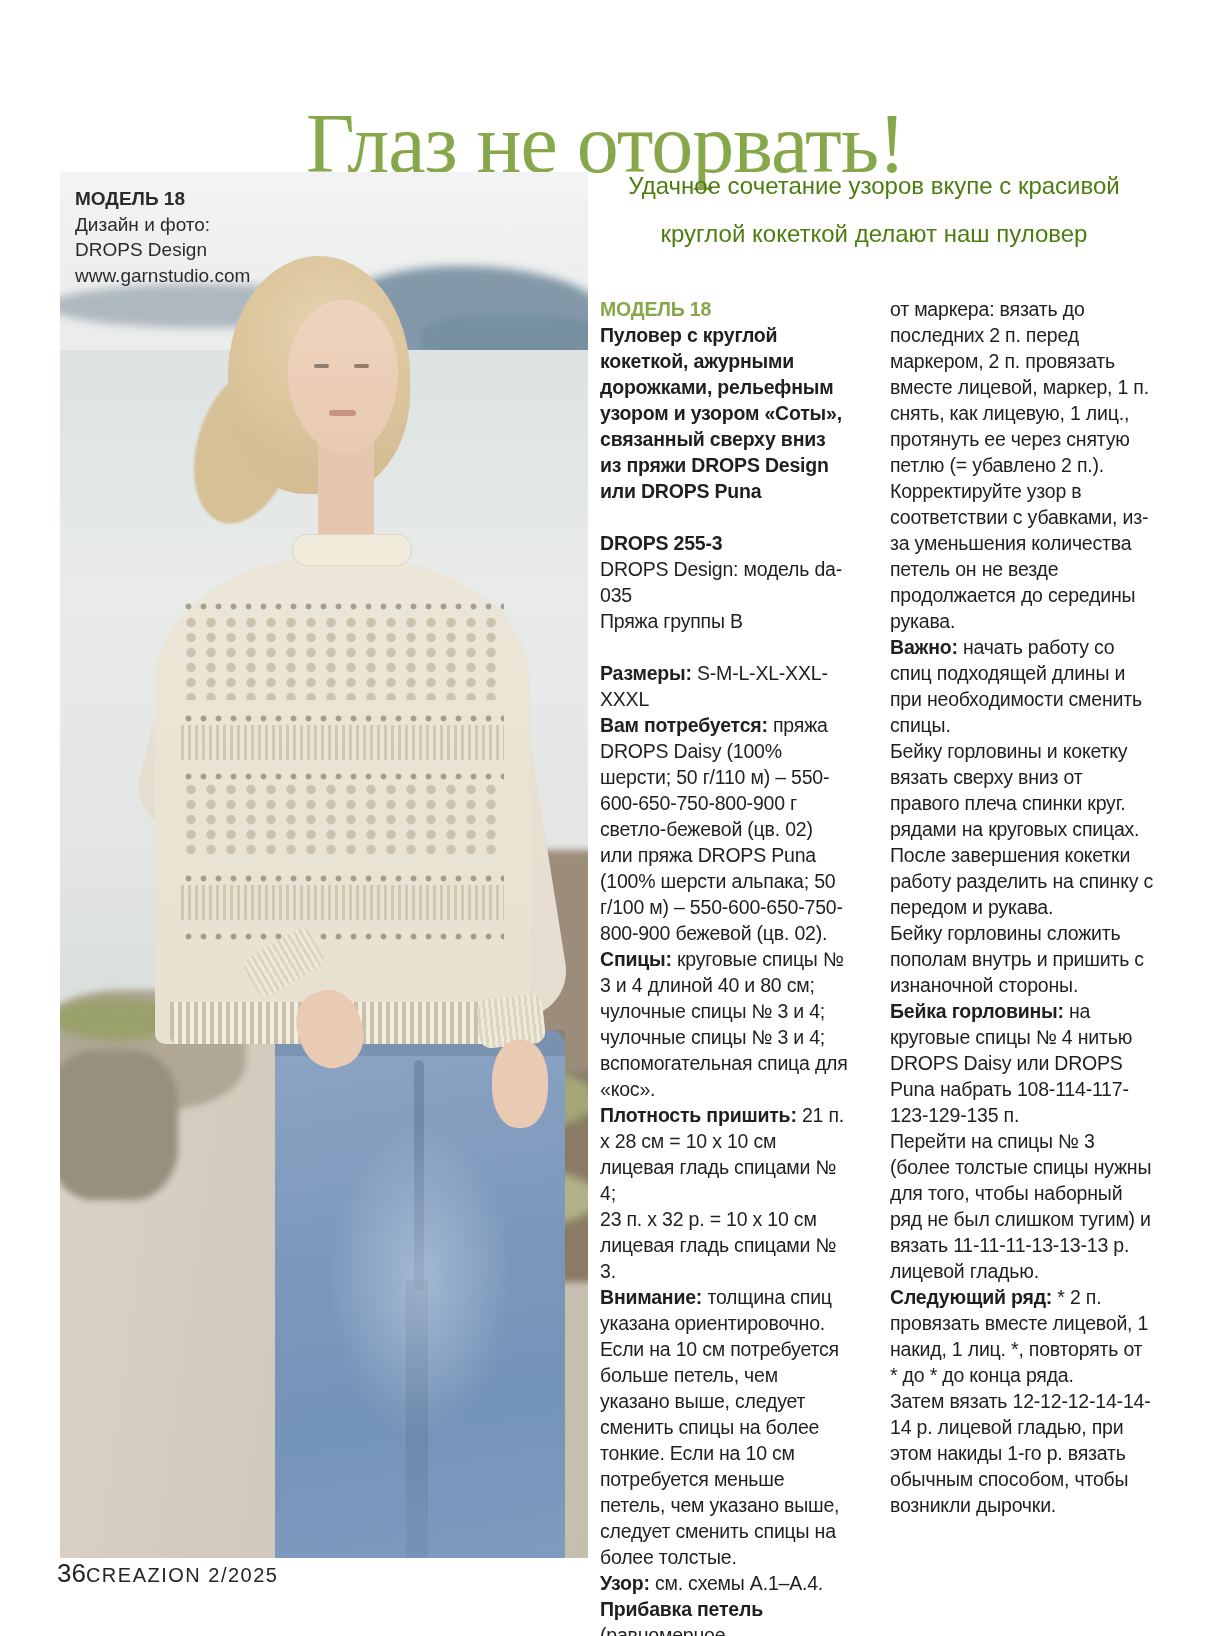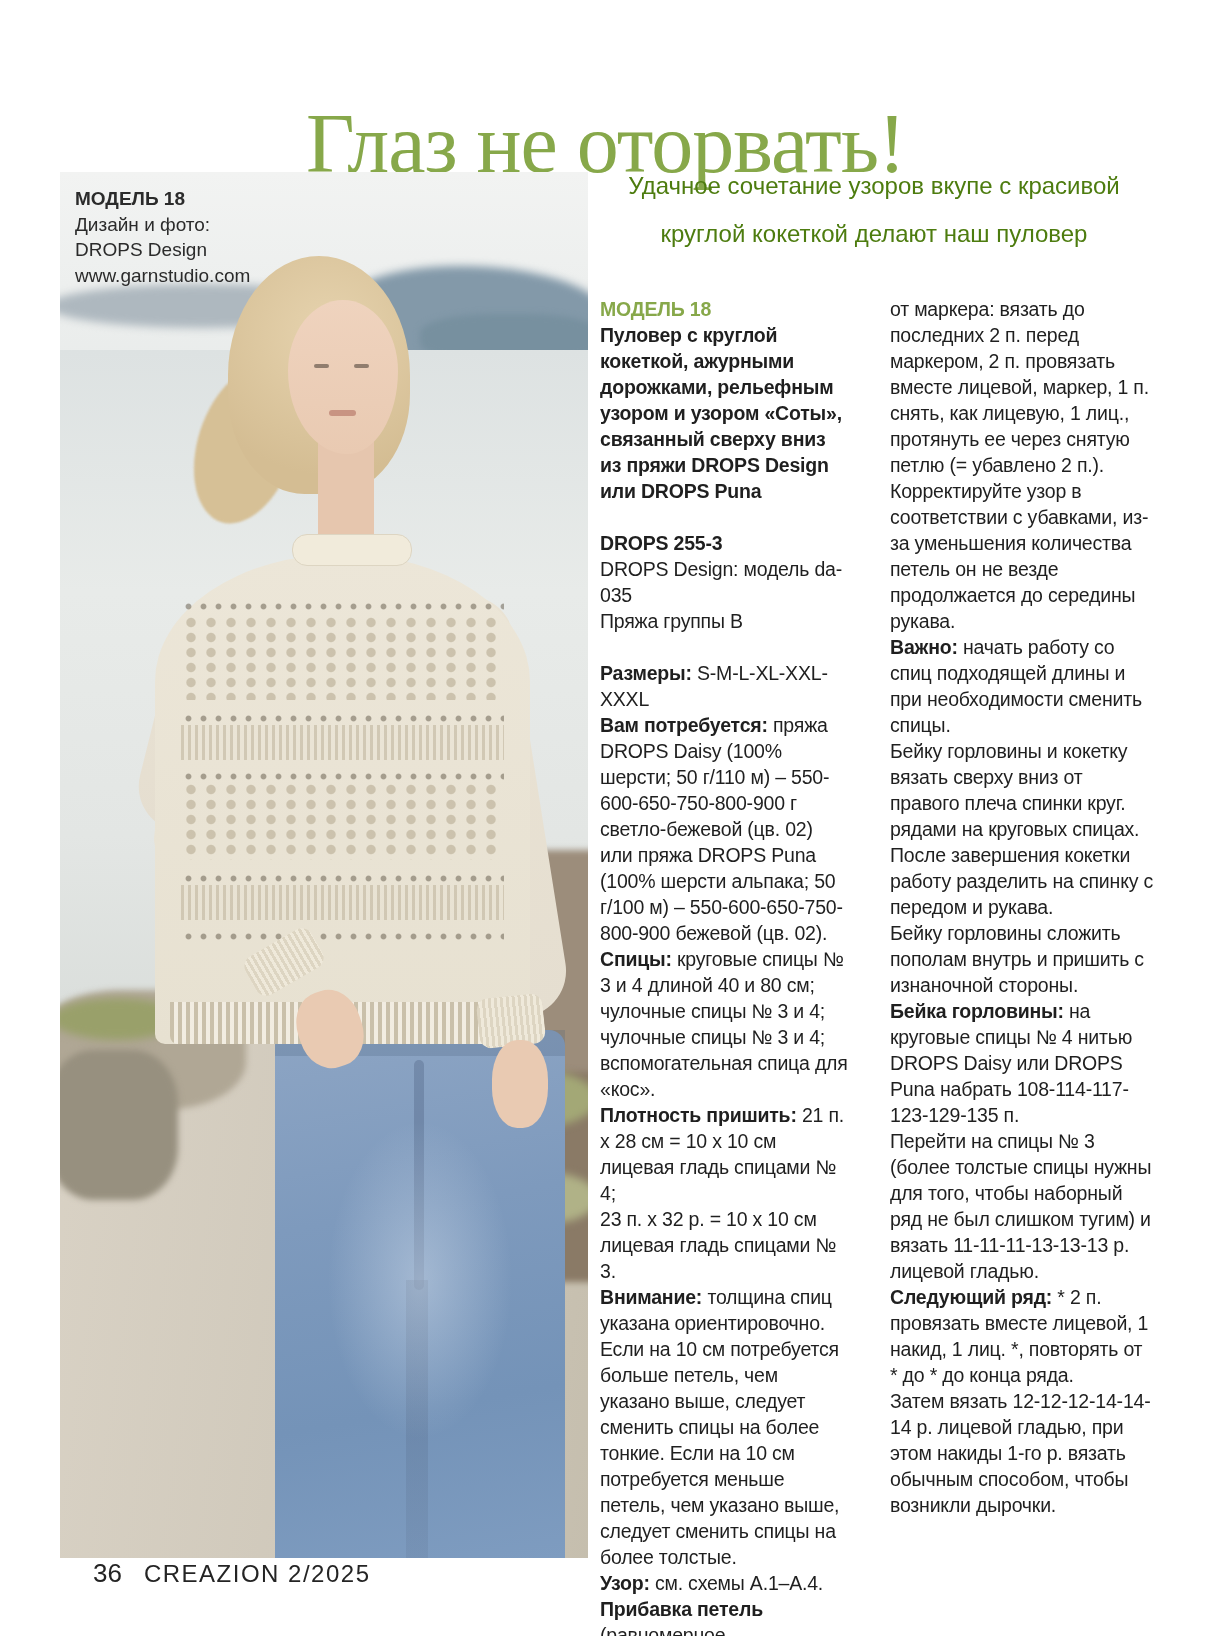--- a/index.html
+++ b/index.html
@@ -83,23 +83,23 @@
   .cols{position:absolute;left:600px;top:296px;display:flex;gap:42px;}
   .col{font-size:19.5px;line-height:26px;letter-spacing:-0.2px;color:#1f1f1f;}
   .col1{width:248px;} .col2{width:263px;}
   p.para{margin:0;}
   p.gap{margin-top:26px;}
   .b{font-weight:700;}
   .u{text-decoration:underline;}
   .g{color:var(--accent-green,#87a84a);}
 
   
-  .footer{position:absolute;left:57px;top:1558px;display:flex;align-items:baseline;gap:22px;color:#242424;margin-left:36px;}
+  .footer{position:absolute;left:57px;top:1558px;display:flex;align-items:baseline;color:#242424;}
   .footer .num{font-size:26px;}
-  .footer .issue{font-size:24px;letter-spacing:1.5px;}
+  .footer .issue{font-size:20px;letter-spacing:1.5px;}
 </style>
 </head>
 <body>
 
 <div class="page">
 
   <h1 class="title">Глаз не оторвать!</h1>
 
   <div class="intro">
     <div>Удачное сочетание узоров вкупе с красивой</div>

